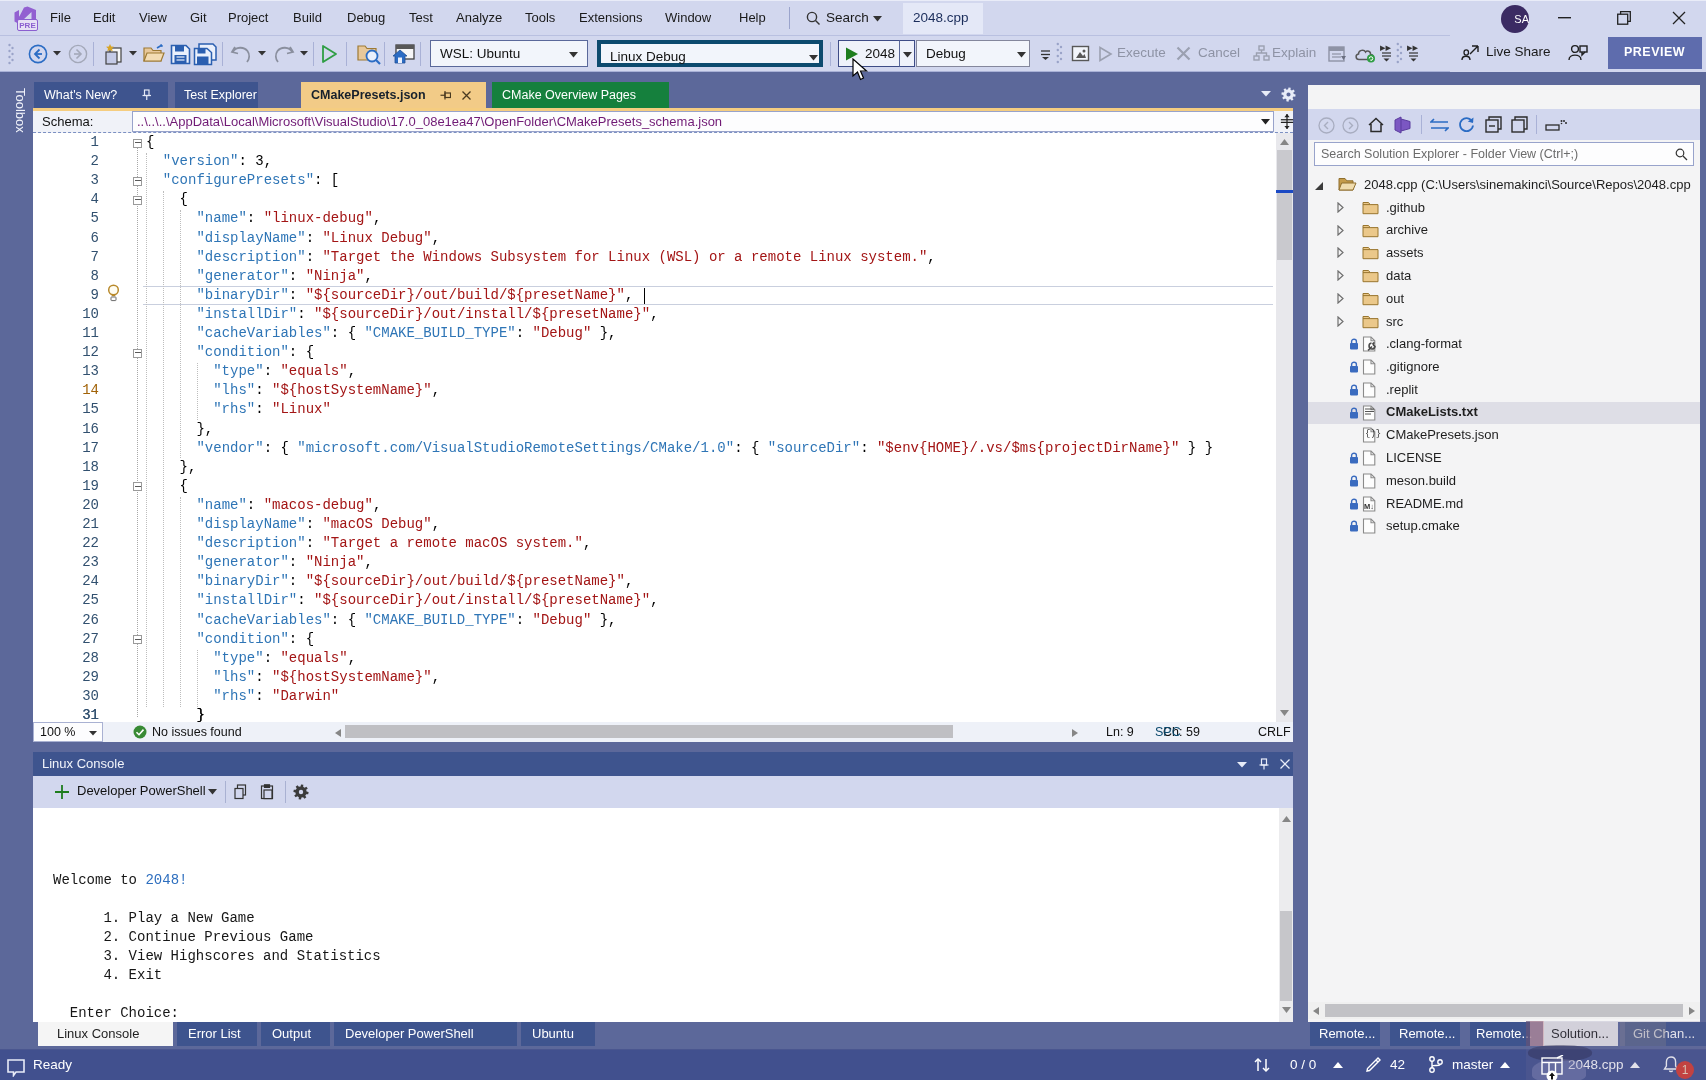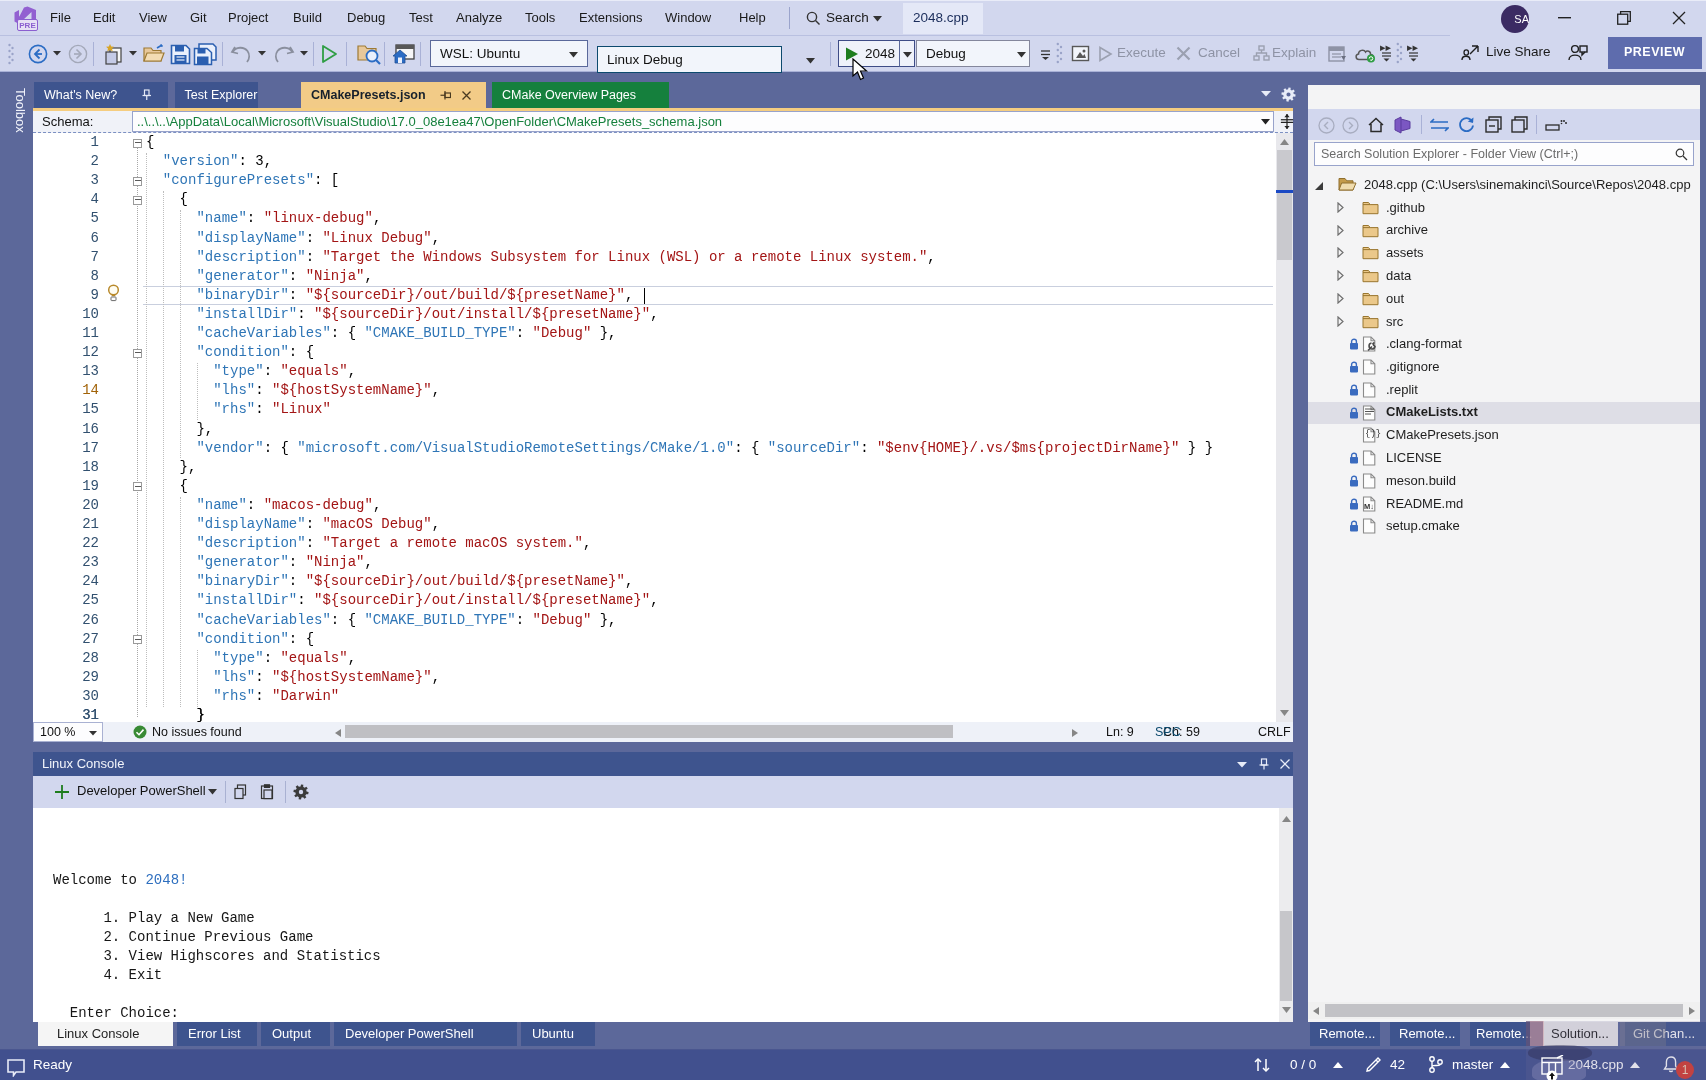--- a/index.html
+++ b/index.html
@@ -164,21 +164,21 @@
   </svg>
   <div class="abs" style="left:420px;top:6px;width:1px;height:24px;background:#A9B1D6;"></div>
 
   <div class="abs" style="left:430px;top:0;"></div>
   <div class="abs" style="left:430px;top:4px;width:158px;height:27px;background:#F2F5FB;border:1px solid #5A689A;">
     <span class="abs" style="left:9px;top:5px;font-size:13.5px;color:#111;">WSL: Ubuntu</span>
     <svg class="abs" style="left:138px;top:11px;" width="9" height="6" viewBox="0 0 9 6">
         <path d="M0 0 L9 0 L4.5 5.5 Z" fill="#333"></path>
       </svg>
   </div>
-  <div class="abs" style="left:597px;top:10px;width:185px;height:27px;background:#F2F5FB;border:1px solid #0c4a6e;">
+  <div class="abs" style="left:597px;top:4px;width:226px;height:27px;background:#F2F5FB;border:4px solid #0c4a6e;">
     <span class="abs" style="left:9px;top:5px;font-size:13.5px;color:#111;">Linux Debug</span>
     <svg class="abs" style="left:208px;top:11px;" width="9" height="6" viewBox="0 0 9 6">
         <path d="M0 0 L9 0 L4.5 5.5 Z" fill="#333"></path>
       </svg>
   </div>
   <div class="abs" style="left:830px;top:6px;width:1px;height:24px;background:#A9B1D6;"></div>
 
   <div class="abs" style="left:843px;top:0;"></div>
   <div class="abs" style="left:838px;top:4px;width:62px;height:27px;background:#EFF2FA;border:1.5px solid #3E4C86;">
     <svg class="abs" style="left:6px;top:6px;" width="14" height="14" viewBox="0 0 14 14">
@@ -317,21 +317,21 @@
 
 <div class="abs" id="tabbar" style="left:33px;top:82px;width:1260px;height:26px;font-size:12.5px;">
   <div class="abs" style="left:1px;top:0;width:134px;height:26px;background:#3E548E;color:#FFF;padding:6px 0 0 10px;">What's New?</div>
   <svg class="abs" style="left:108px;top:7px;" width="11" height="12" viewBox="0 0 11 12">
       <g stroke="#E6EAF6" stroke-width="1.2" fill="none">
         <rect x="3.5" y="1" width="4.5" height="5.5"></rect>
         <line x1="1.5" y1="6.5" x2="10" y2="6.5"></line>
         <line x1="5.75" y1="6.5" x2="5.75" y2="11"></line>
       </g>
     </svg>
-  <div class="abs" style="left:142px;top:0;width:83px;height:26px;background:#3E548E;color:#FFF;padding:6px 0 0 9px;text-align:center;">Test Explorer</div>
+  <div class="abs" style="left:142px;top:0;width:83px;height:26px;background:#3E548E;color:#FFF;padding:6px 0 0 9px;">Test Explorer</div>
   <div class="abs" style="left:268px;top:0;width:185px;height:26px;background:#F2CB87;color:#16202C;font-weight:bold;padding:6px 0 0 10px;">CMakePresets.json</div>
   <svg class="abs" style="left:407px;top:7px;" width="11" height="12" viewBox="0 0 11 12">
       <g stroke="#4A3A20" stroke-width="1.2" fill="none" transform="rotate(90 5.5 6)">
         <rect x="3.5" y="1" width="4.5" height="5.5"></rect>
         <line x1="1.5" y1="6.5" x2="10" y2="6.5"></line>
         <line x1="5.75" y1="6.5" x2="5.75" y2="11"></line>
       </g>
     </svg>
   <svg class="abs" style="left:429px;top:9px;" width="9" height="9" viewBox="0 0 9 9">
       <path d="M0.5 0.5 L8.5 8.5 M8.5 0.5 L0.5 8.5" stroke="#4A3A20" stroke-width="1.3"></path>
@@ -344,21 +344,21 @@
   <svg class="abs" style="left:1248px;top:5px;" width="15" height="15" viewBox="0 0 16 16">
       <path d="M8.00 0.40 L10.35 0.77 L10.14 2.83 L11.64 3.74 L13.37 2.63 L14.77 4.55 L13.17 5.86 L13.58 7.56 L15.60 8.00 L15.23 10.35 L13.17 10.14 L12.26 11.64 L13.37 13.37 L11.45 14.77 L10.14 13.17 L8.44 13.58 L8.00 15.60 L5.65 15.23 L5.86 13.17 L4.36 12.26 L2.63 13.37 L1.23 11.45 L2.83 10.14 L2.42 8.44 L0.40 8.00 L0.77 5.65 L2.83 5.86 L3.74 4.36 L2.63 2.63 L4.55 1.23 L5.86 2.83 L7.56 2.42 Z M8 5.8 A2.2 2.2 0 1 0 8 10.2 A2.2 2.2 0 1 0 8 5.8 Z" fill="#E8ECF8" fill-rule="evenodd"></path>
     </svg>
 </div>
 
 <div class="abs" style="left:33px;top:108px;width:1260px;height:3px;background:#F5CD80;"></div>
 
 <div class="abs" id="schemabar" style="left:33px;top:111px;width:1260px;height:22px;background:#F0F2F8;border-bottom:1px dashed #7C90C2;z-index:5;">
   <span class="abs" style="left:9px;top:3px;font-size:13px;color:#111;">Schema:</span>
   <div class="abs" style="left:99px;top:0px;width:1142px;height:21px;background:#FDFDFE;border:1px solid #98A3CB;"></div>
-  <span class="abs" style="left:104px;top:3px;font-size:13px;color:#15803d;">..\..\..\AppData\Local\Microsoft\VisualStudio\17.0_08e1ea47\OpenFolder\CMakePresets_schema.json</span>
+  <span class="abs" style="left:104px;top:3px;font-size:13px;color:#701a75;">..\..\..\AppData\Local\Microsoft\VisualStudio\17.0_08e1ea47\OpenFolder\CMakePresets_schema.json</span>
   <svg class="abs" style="left:1228px;top:8px;" width="9" height="6" viewBox="0 0 9 6">
       <path d="M0 0 L9 0 L4.5 5.5 Z" fill="#222"></path>
     </svg>
   <svg class="abs" style="left:1247px;top:3px;" width="14" height="15" viewBox="0 0 16 17">
     <g stroke="#222" stroke-width="1.4">
         <line x1="8" y1="0" x2="8" y2="17"></line>
         <line x1="1" y1="6.5" x2="15" y2="6.5"></line>
         <line x1="1" y1="9.5" x2="15" y2="9.5"></line>
       </g>
     <path d="M8 0 L5 3.5 L11 3.5 Z" fill="#222"></path>

